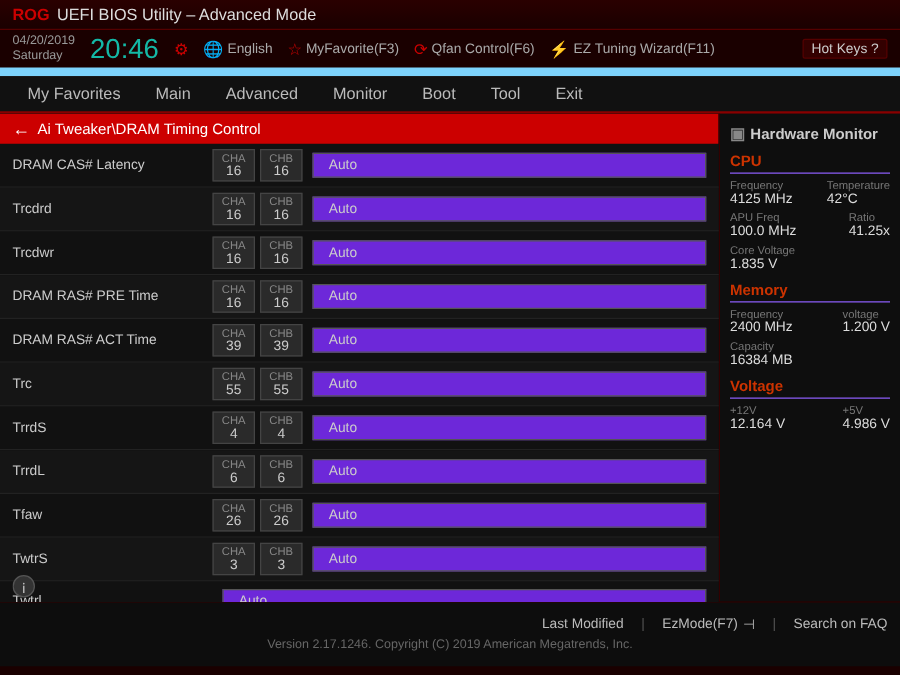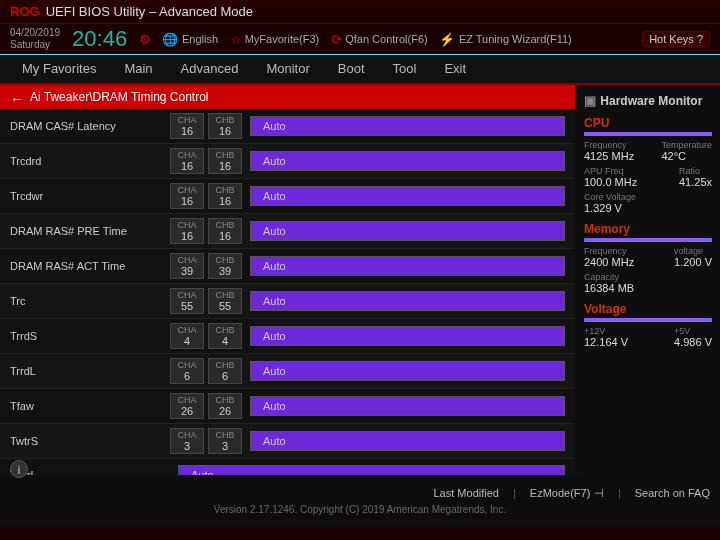--- a/index.html
+++ b/index.html
@@ -29,21 +29,21 @@
     }
     #title-bar .title-text {
       color: #ddd;
       font-size: 13px;
       flex: 1;
     }
 
     
     #info-bar {
       background: #1a0000;
-      border-bottom: 1px solid #7dd3fc;
+      border-bottom: 7px solid #7dd3fc;
       padding: 2px 10px;
       display: flex;
       align-items: center;
       gap: 12px;
       font-size: 11px;
       color: #aaa;
     }
     #info-bar .datetime { font-size: 22px; color: #14b8a6; font-weight: 300; }
     #info-bar .date-sm { font-size: 10px; color: #999; line-height: 1.2; }
     #info-bar .info-item { display: flex; align-items: center; gap: 3px; }
@@ -188,21 +188,21 @@
       align-items: center;
       gap: 4px;
     }
     .hw-title .hw-icon { color: #888; font-size: 13px; }
 
     .hw-section-title {
       color: #cc3300;
       font-size: 12px;
       font-weight: bold;
       margin: 8px 0 4px 0;
-      border-bottom: 4px solid #8b5cf6;
+      border-bottom: 1px solid #8b5cf6;
       padding-bottom: 2px;
     }
 
     .hw-row {
       display: flex;
       justify-content: space-between;
       margin-bottom: 4px;
     }
     .hw-col {
       display: flex;
@@ -502,21 +502,21 @@
       </div>
       <div class="hw-col">
         <span class="hw-label">Ratio</span>
         <span class="hw-value">41.25x</span>
       </div>
     </div>
 
     <div class="hw-row">
       <div class="hw-col">
         <span class="hw-label">Core Voltage</span>
-        <span class="hw-value">1.329 V</span>
+        <span class="hw-value">1.835 V</span>
       </div>
     </div>
 
     <div class="hw-section-title">Memory</div>
 
     <div class="hw-row">
       <div class="hw-col">
         <span class="hw-label">Frequency</span>
         <span class="hw-value">2400 MHz</span>
       </div>

